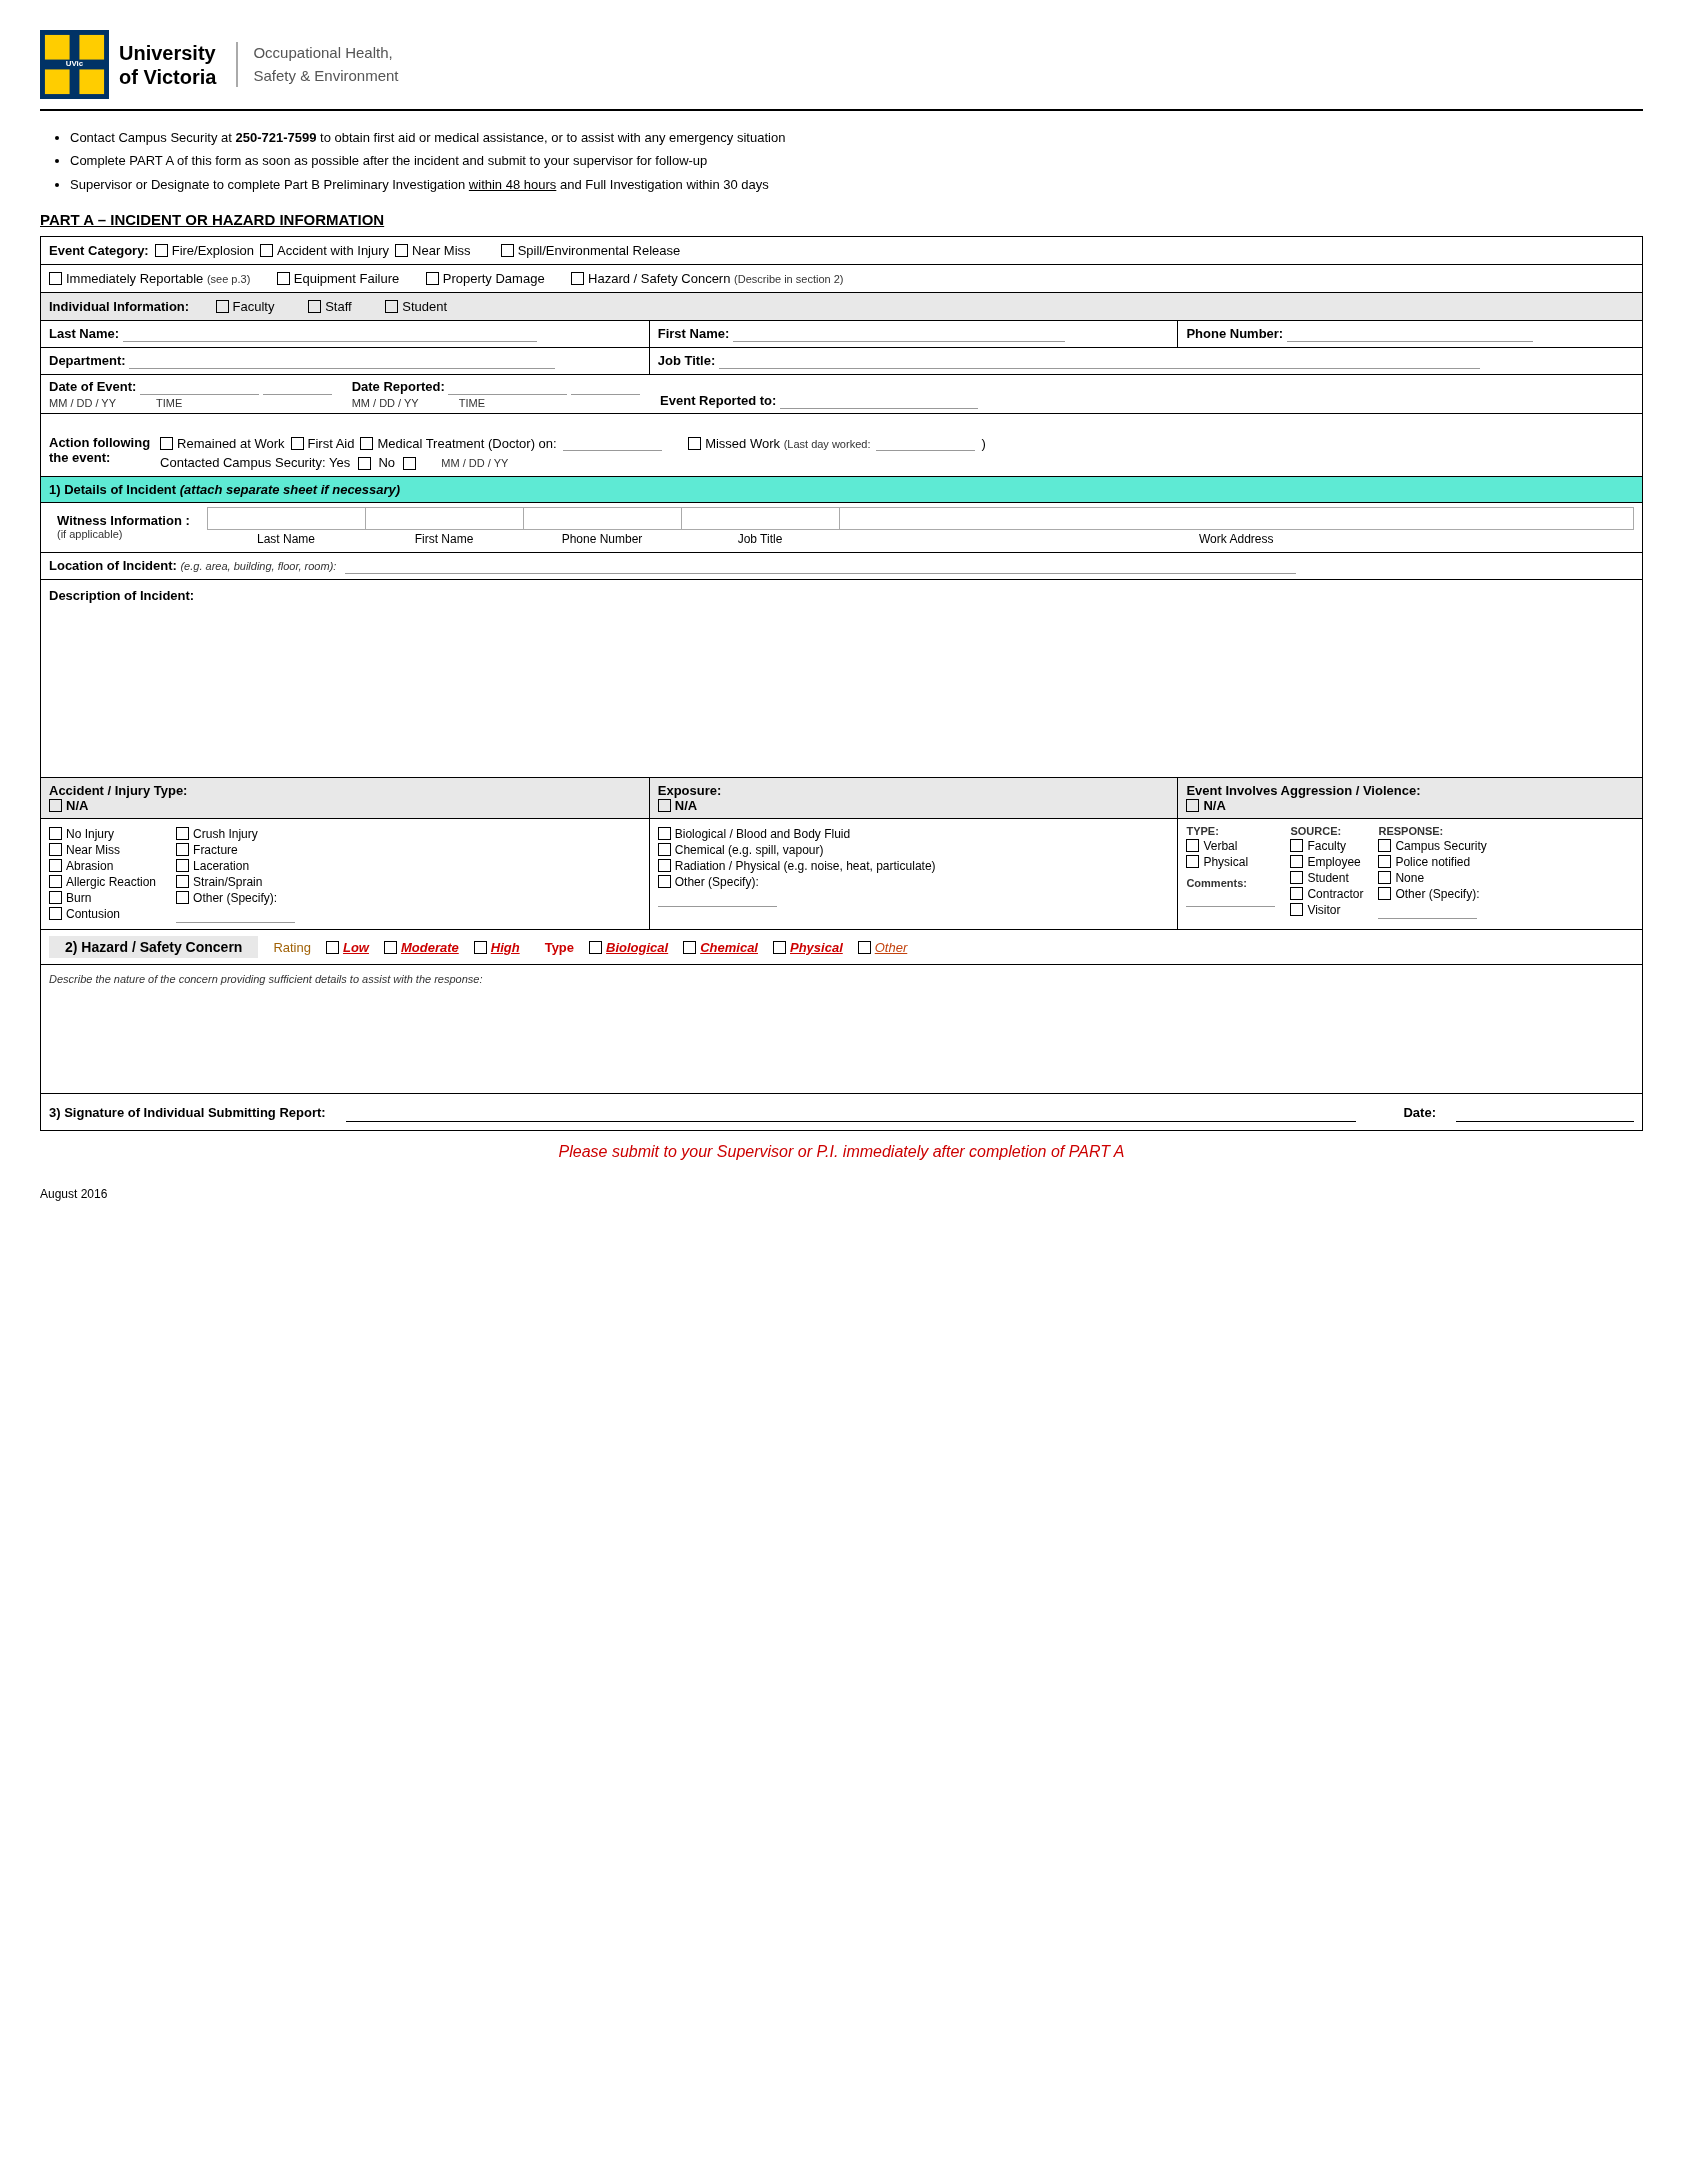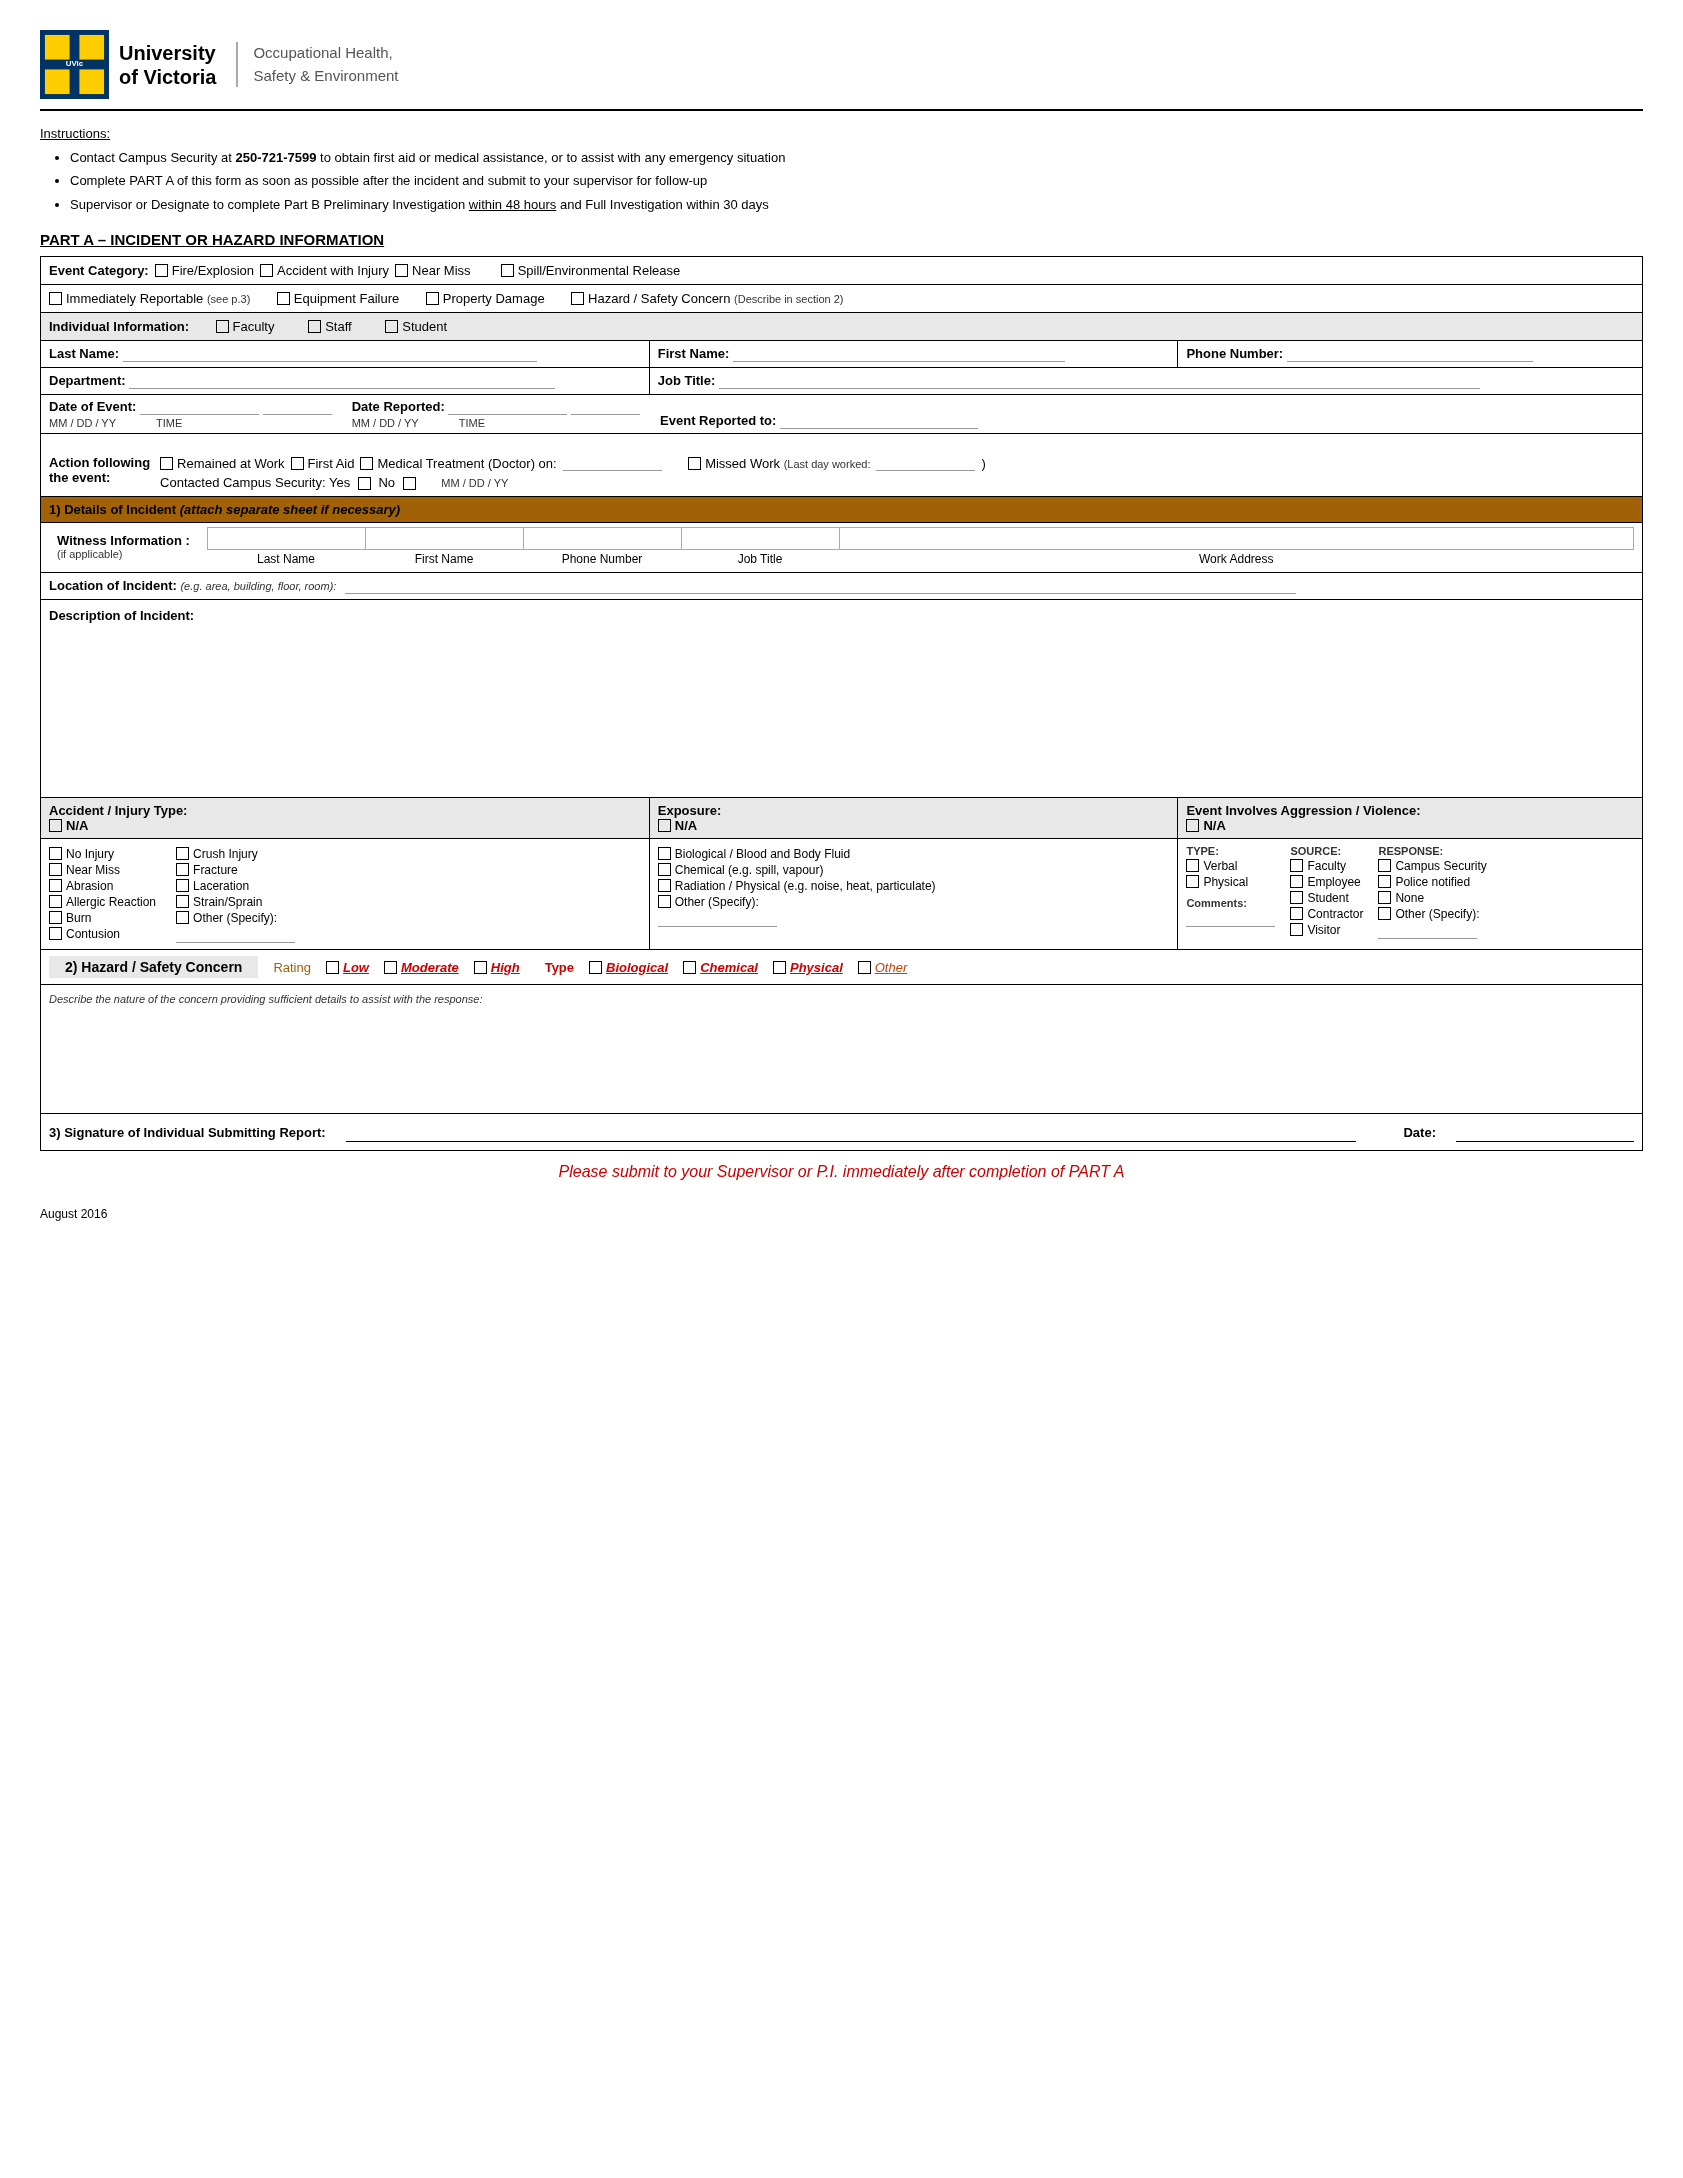--- a/index.html
+++ b/index.html
@@ -110,21 +110,21 @@
       font-weight: bold;
       font-size: 13px;
     }
     .small-text {
       font-size: 11px;
       color: #333;
     }
     .bold { font-weight: bold; }
     .italic { font-style: italic; }
     .section-num {
-      background: #a16207;
+      background: #5eead4;
       font-weight: bold;
       margin-top: 32px;
     }
     .underline { text-decoration: underline; }
     .red-text {
       color: #cc0000;
       font-style: italic;
       font-size: 16px;
     }
     .footer-text {
@@ -160,21 +160,20 @@
       </div>
     </div>
     <div class="ohs-text">
       <div>Occupational Health,</div>
       <div>Safety &amp; Environment</div>
     </div>
   </div>
 </div>
 
 <div class="instructions">
-  <p>Instructions:</p>
   <ul>
     <li>
       Contact Campus Security at <strong>250-721-7599</strong> to obtain first aid or medical assistance, or to assist with any emergency situation
     </li>
     <li>
       Complete PART A of this form as soon as possible after the incident and submit to your supervisor for follow-up
     </li>
     <li>
       Supervisor or Designate to complete Part B Preliminary Investigation <span class="underline">within 48 hours</span> and Full Investigation within 30 days
     </li>

